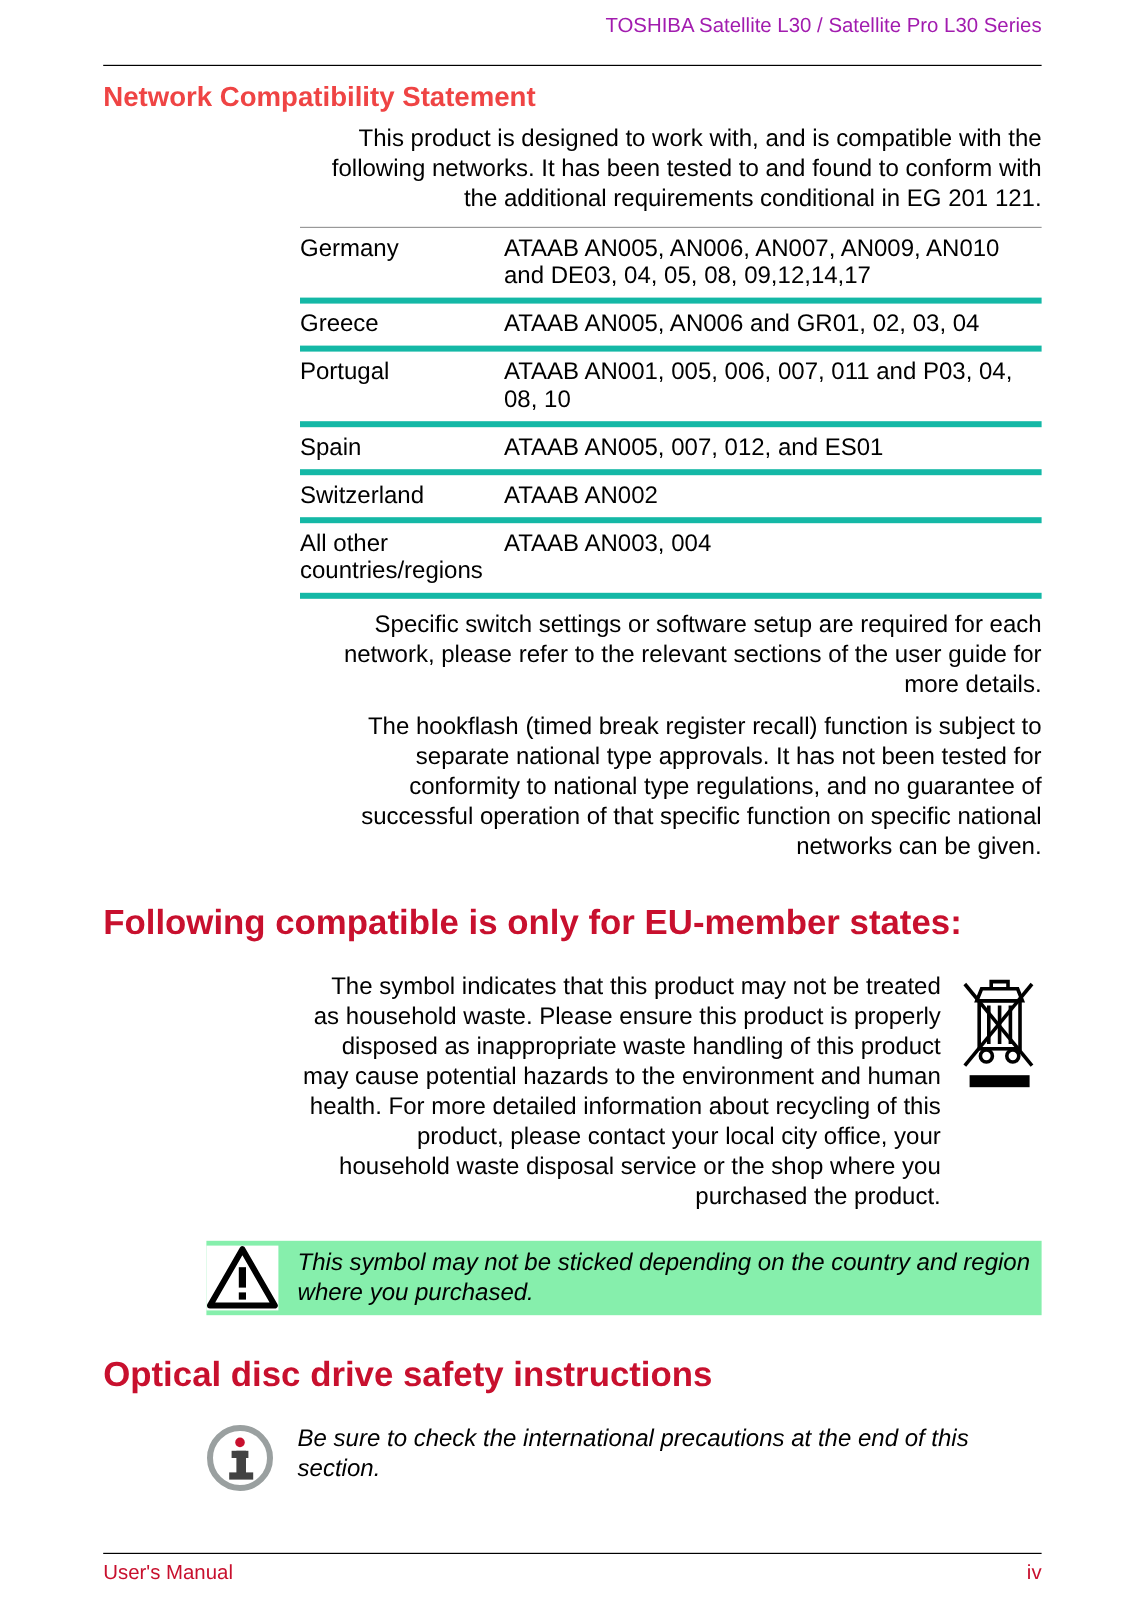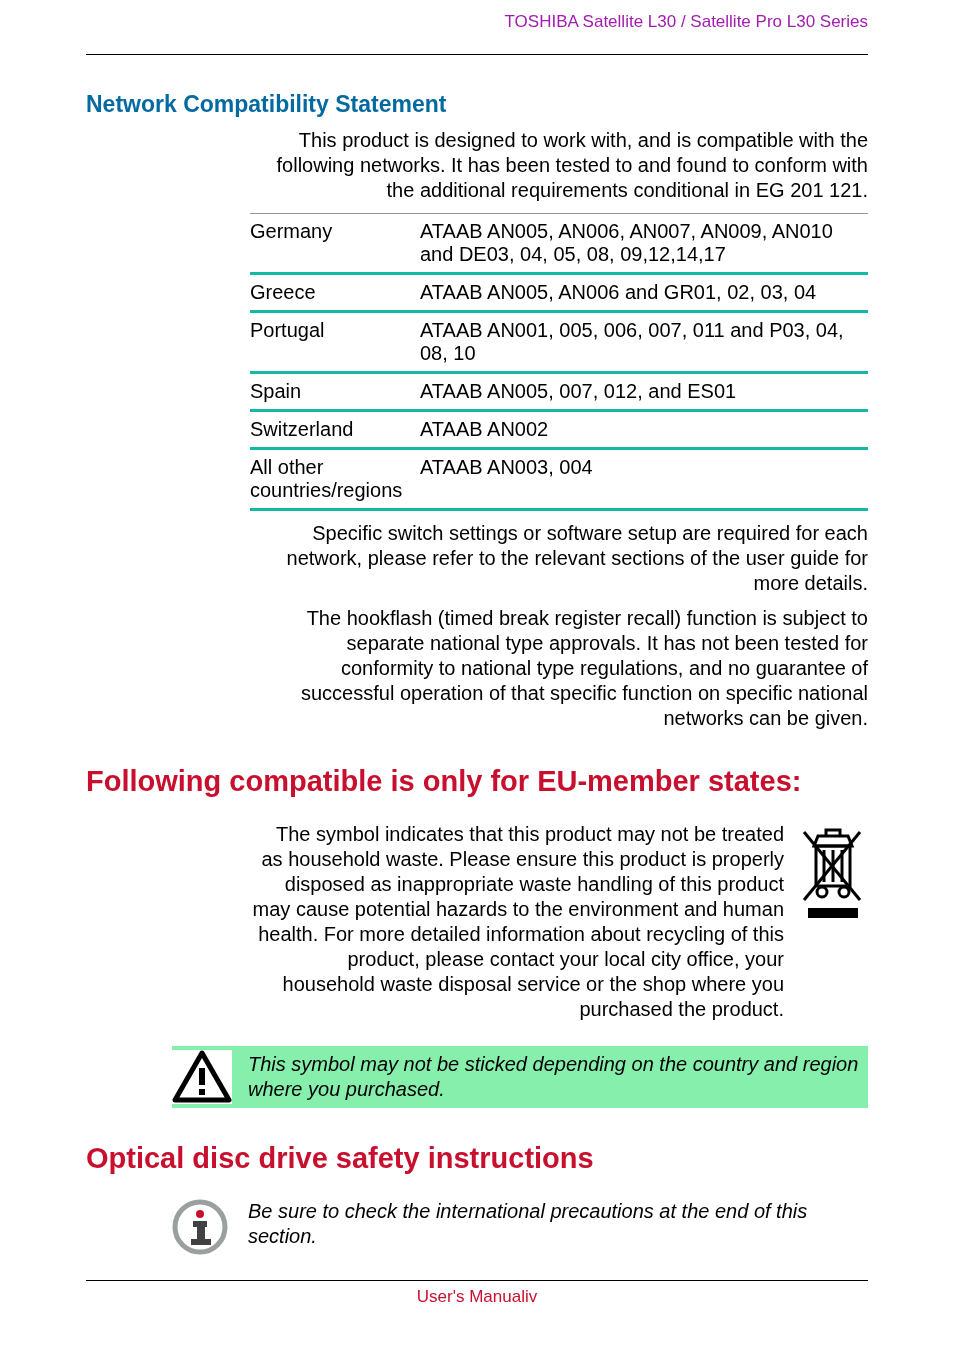--- a/index.html
+++ b/index.html
@@ -20,44 +20,44 @@
     margin-top: 16px;
   }
   .header-right {
     text-align: right;
     font-size: 17px;
     color: #a21caf;
     padding-bottom: 6px;
     padding-top: 12px;
   }
   .h2 {
-    color: #0369a1;
+    color: #ef4444;
     font-weight: bold;
     font-size: 23px;
-    margin-top: 36px;
+    margin-top: 12px;
     margin-bottom: 10px;
   }
   .body-indent {
     margin-left: 164px;
   }
   .para {
     font-size: 20px;
     line-height: 1.25;
     margin-bottom: 10px;
     text-align: right;
   }
   .tbl {
     width: 100%;
     border-collapse: collapse;
     font-size: 20px;
   }
   .tbl td {
     padding: 6px 4px 6px 0;
     vertical-align: top;
-    border-bottom: 3px solid #14b8a6;
+    border-bottom: 5px solid #14b8a6;
   }
   .tbl tr:first-child td { border-top: 1px solid #999; }
   .tbl td.c1 { width: 170px; }
   .h1 {
     color: #c8102e;
     font-weight: bold;
     font-size: 29px;
     margin-top: 34px;
     margin-bottom: 24px;
   }
@@ -94,24 +94,24 @@
   .info-row .txt {
     font-style: italic;
     font-size: 20px;
     line-height: 1.25;
     flex: 1;
   }
   .footer {
     position: absolute;
     left: 86px;
     right: 86px;
-    bottom: 44px;
+    bottom: 30px;
     border-top: 1px solid #000;
     display: flex;
-    justify-content: center;
+    justify-content: space-between;
     font-size: 17px;
     color: #c8102e;
     padding-top: 6px;
   }
 </style>
 </head>
 <body>
 
 <div class="page">
   <div class="header-right">TOSHIBA Satellite L30 / Satellite Pro L30 Series</div>

